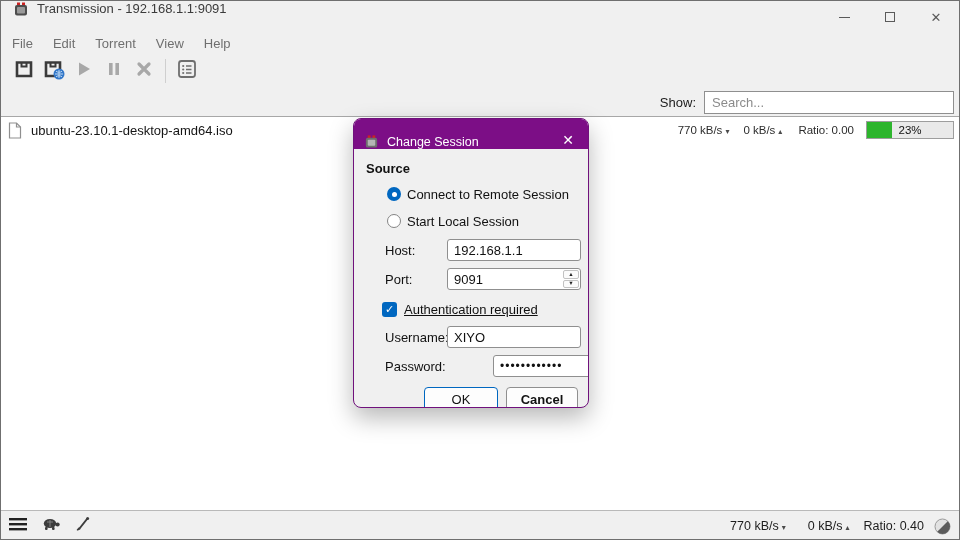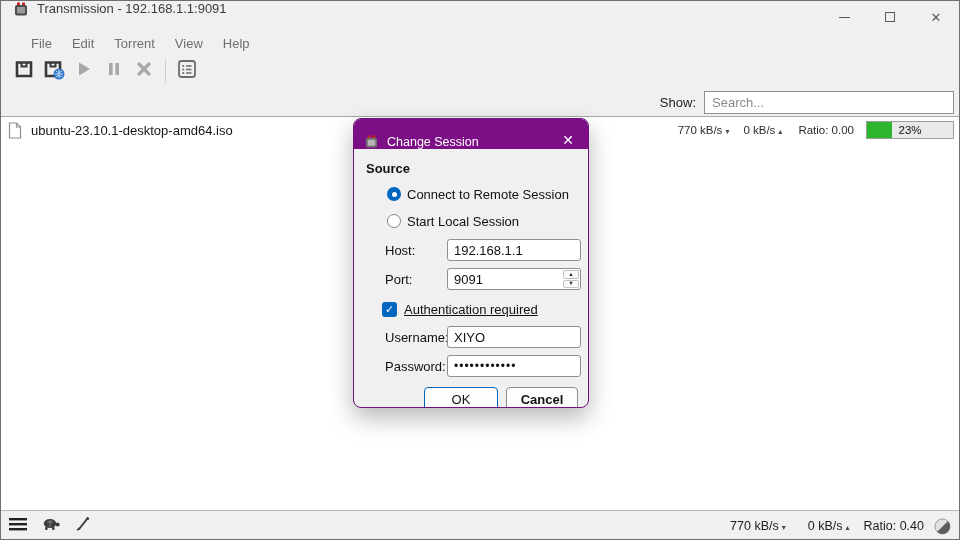--- a/index.html
+++ b/index.html
@@ -13,21 +13,21 @@
   .titlebar { height:32px; background:#f0f0f0; display:flex; align-items:flex-start; }
   .app-icon { margin-left:12px; width:16px; height:16px; display:flex; }
   .title-text { margin-left:8px; font-size:13px; color:#3b3b3b; }
   .win-controls { margin-left:auto; display:flex; height:100%; }
   .win-btn { width:46px; height:100%; display:flex; align-items:center; justify-content:center; color:#5a5a5a; }
   .min-glyph { width:11px; height:1px; background:#5a5a5a; }
   .max-glyph { width:10px; height:10px; border:1px solid #5a5a5a; }
   .close-glyph { font-size:13px; color:#5a5a5a; line-height:1; }
 
   
-  .menubar { height:21px; background:#f0f0f0; display:flex; align-items:center; padding-left:20px; }
+  .menubar { height:21px; background:#f0f0f0; display:flex; align-items:center; padding-left:1px; }
   .menu-item { font-size:13px; color:#6f6f6f; padding:0 10px; height:100%; display:flex; align-items:center; }
 
   
   .toolbar { height:34px; background:#f0f0f0; display:flex; align-items:center; padding-left:8px; }
   .tool-btn { width:30px; height:28px; display:flex; align-items:center; justify-content:center; }
   .tool-sep { width:1px; height:24px; background:#cfcfcf; margin:0 6px; }
 
   
   .filterbar { height:29px; background:#f0f0f0; border-bottom:1px solid #a7a7a7;
                display:flex; align-items:center; padding:0 5px 0 8px; position:relative;justify-content:flex-end; }
@@ -87,21 +87,21 @@
                 font-size:13px; color:#111; padding:0 6px; font-family:"Liberation Sans", sans-serif; }
   .spin-wrap { position:relative; width:134px; height:22px; }
   .spin-wrap .text-input { width:134px; padding-right:20px; }
   .spinner { position:absolute; right:2px; top:2px; bottom:2px; width:16px; display:flex; flex-direction:column; gap:1px; }
   .spin-btn { flex:1; border:1px solid #c2c2c2; border-radius:2px; background:#fbfbfb;
               display:flex; align-items:center; justify-content:center; font-size:5.5px; color:#222; line-height:1; }
   .check-row { display:flex; align-items:center; margin:10px 0 0 16px; height:16px; }
   .checkbox { width:15px; height:15px; border-radius:3px; background:#0067c0; color:#fff;
               display:flex; align-items:center; justify-content:center; font-size:11px; flex:none; }
   .check-label { font-size:13px; color:#111; margin-left:7px;text-decoration:underline; }
-  .um { margin-top:8px; } .pm { margin-top:5px; } .portm { margin-top:5px; }
+  .um { margin-top:8px; } .pm { margin-top:5px;gap:46px; } .portm { margin-top:5px; }
   .pw-input { letter-spacing:1px; font-size:12px; }
   .btn-row { display:flex; justify-content:flex-end; margin-top:9px; padding-right:0; }
   .dlg-btn { height:24px; border-radius:4px; background:#fdfdfd; font-size:13px; color:#111;
              display:flex; align-items:center; justify-content:center;
              font-family:"Liberation Sans", sans-serif; }
   .ok-btn { width:74px; border:1px solid #0067c0; }
   .cancel-btn { width:72px; border:1px solid #8f8f8f; margin-left:8px;font-weight:bold; }
 </style>
 </head>
 <body>

